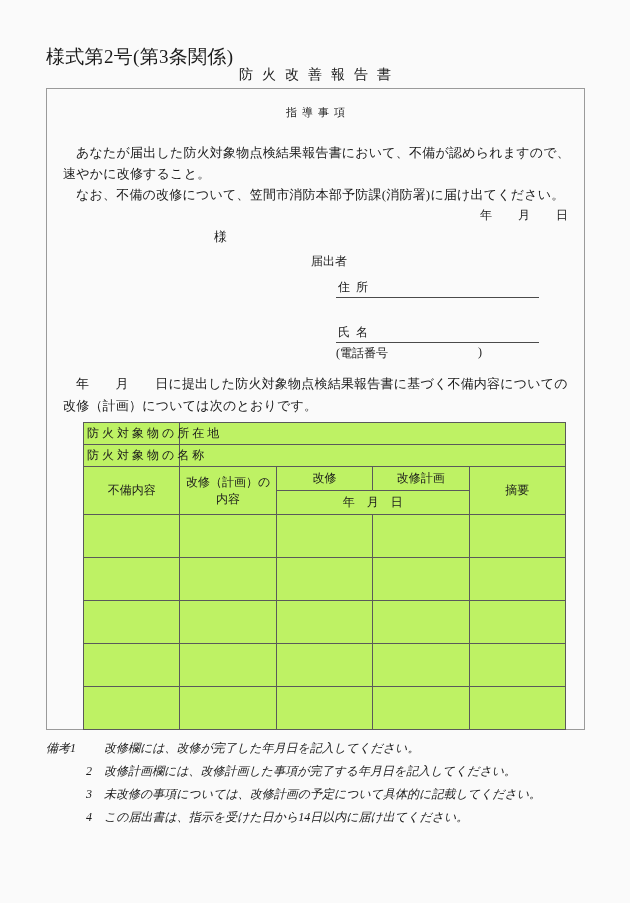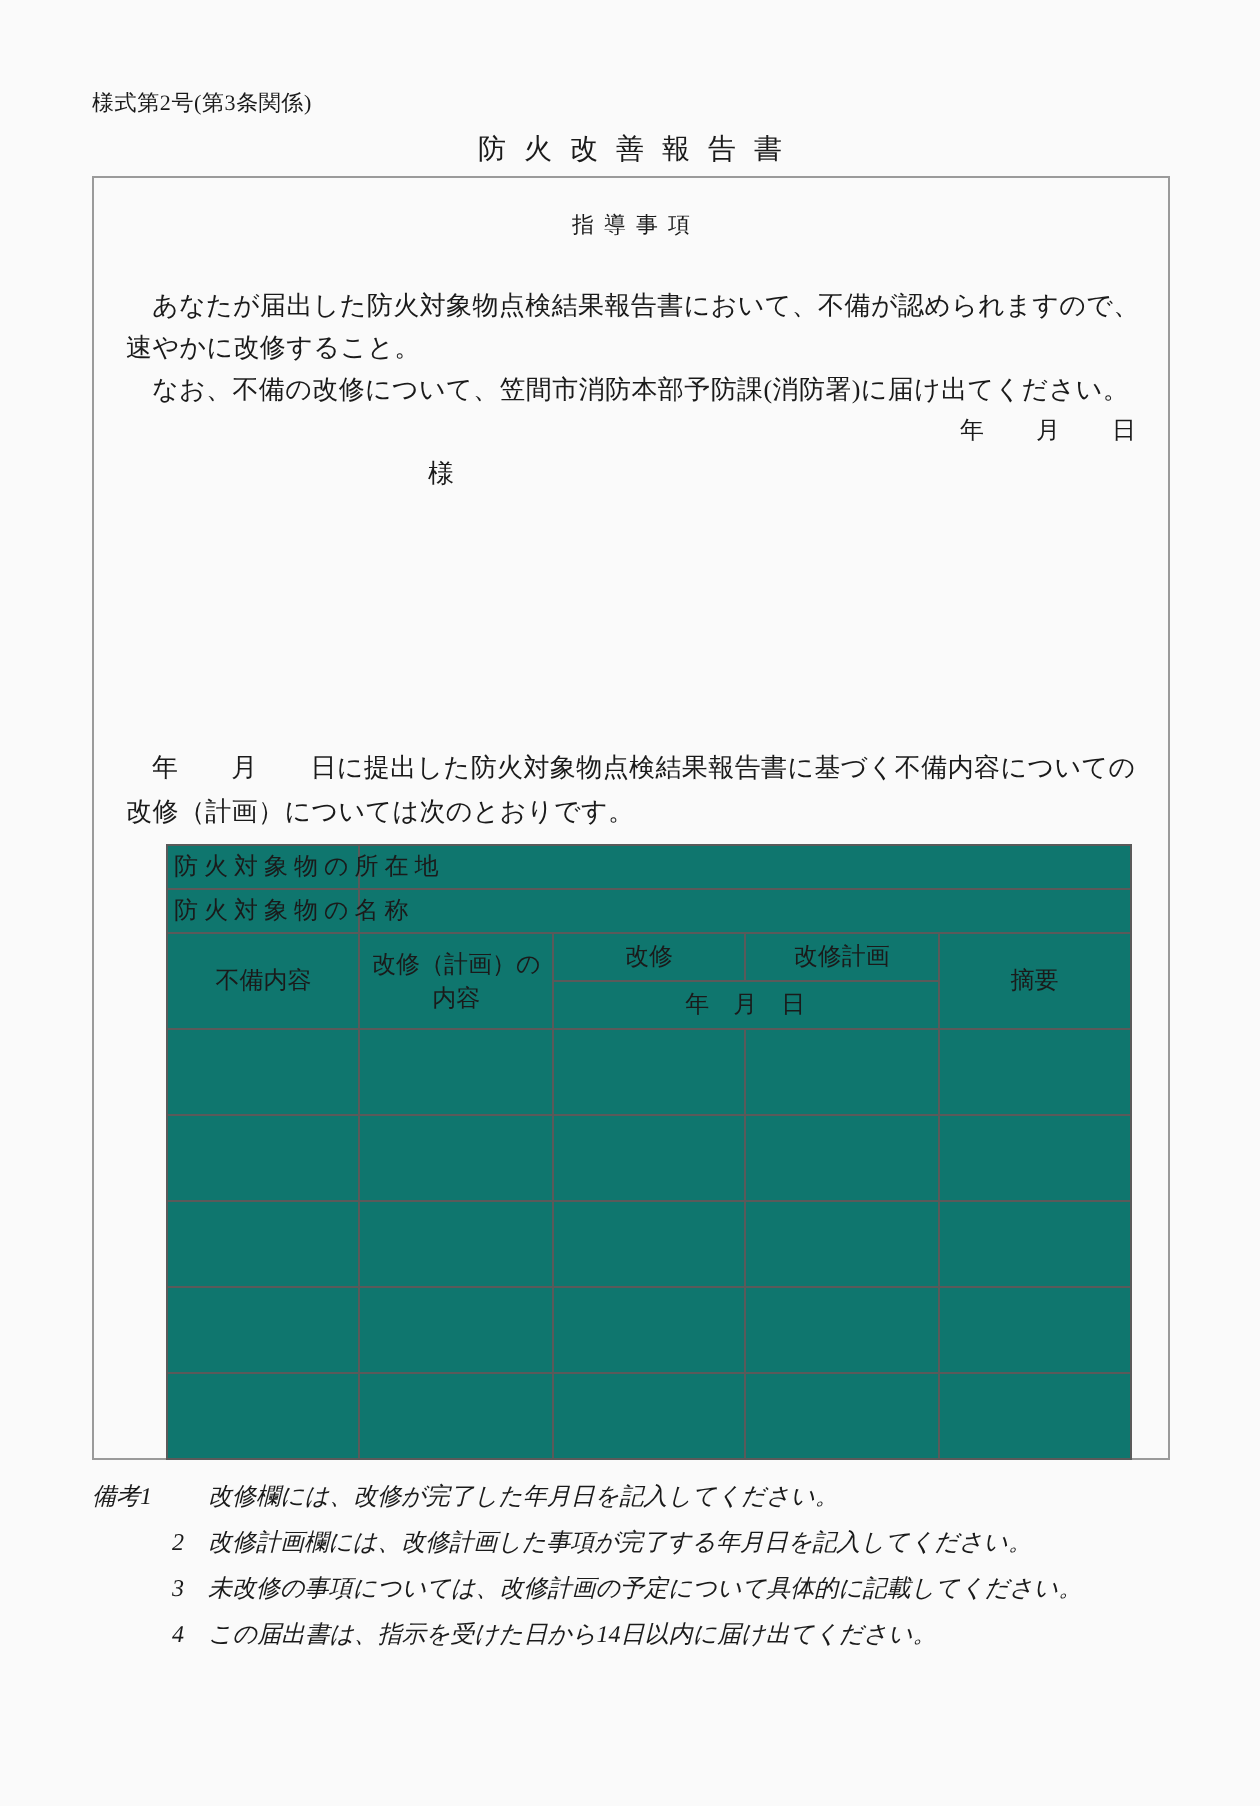--- a/index.html
+++ b/index.html
@@ -18,21 +18,21 @@
     background: #fafafa;
     overflow: hidden;
     box-sizing: border-box;
   }
 
   
   .form-code {
     position: absolute;
     left: 46px;
     top: 44px;
-    font-size: 11px;
+    font-size: 19px;
     letter-spacing: 0.3px;
     white-space: nowrap;
   }
   .doc-title {
     position: absolute;
     left: 0;
     top: 66px;
     width: 630px;
     text-align: center;
     font-size: 14px;
@@ -155,21 +155,21 @@
     border-collapse: collapse;
     font-size: 12px;
     table-layout: fixed;
   }
   .data-table td, .data-table th {
     border: 1px solid #5a5a5a;
     padding: 0;
     font-weight: normal;
     text-align: center;
     vertical-align: middle;
-    background: #0f766e;
+    background: #bef264;
   }
   .lbl-cell {
     height: 21px;
     letter-spacing: 3px;
     text-indent: 3px;
     white-space: nowrap;
   }
   .hdr-tall { height: 46px; }
   .hdr-half { height: 23px; margin-top: 20px; }
   .body-row td { height: 42px; }
@@ -217,20 +217,35 @@
 
     <div class="para para-2">なお、不備の改修について、笠間市消防本部予防課(消防署)に届け出てください。</div>
     <div class="para para-1">あなたが届出した防火対象物点検結果報告書において、不備が認められますので、速やかに改修すること。</div>
 
     <div class="date-line">
       <span>年</span><span class="sp"></span><span>月</span><span class="sp"></span><span>日</span>
     </div>
 
     <div class="addressee">様</div>
 
+    <div class="submitter-block">
+      <div class="submitter-label">届出者</div>
+
+      <div class="field-row">
+        <span class="field-label">住所</span><span></span>
+      </div>
+
+      <div class="field-row second">
+        <span class="field-label">氏名</span><span></span>
+      </div>
+
+      <div class="phone-row">
+        <span>(電話番号</span><span></span><span class="paren-close">)</span>
+      </div>
+    </div>
 
     <div class="para para-3">年　　月　　日に提出した防火対象物点検結果報告書に基づく不備内容についての改修（計画）については次のとおりです。</div>
 
     <table class="data-table">
       <tbody>
         <tr>
           <td class="lbl-cell">防火対象物の所在地</td>
           <td class="lbl-cell" colspan="4"></td>
         </tr>
         <tr>

